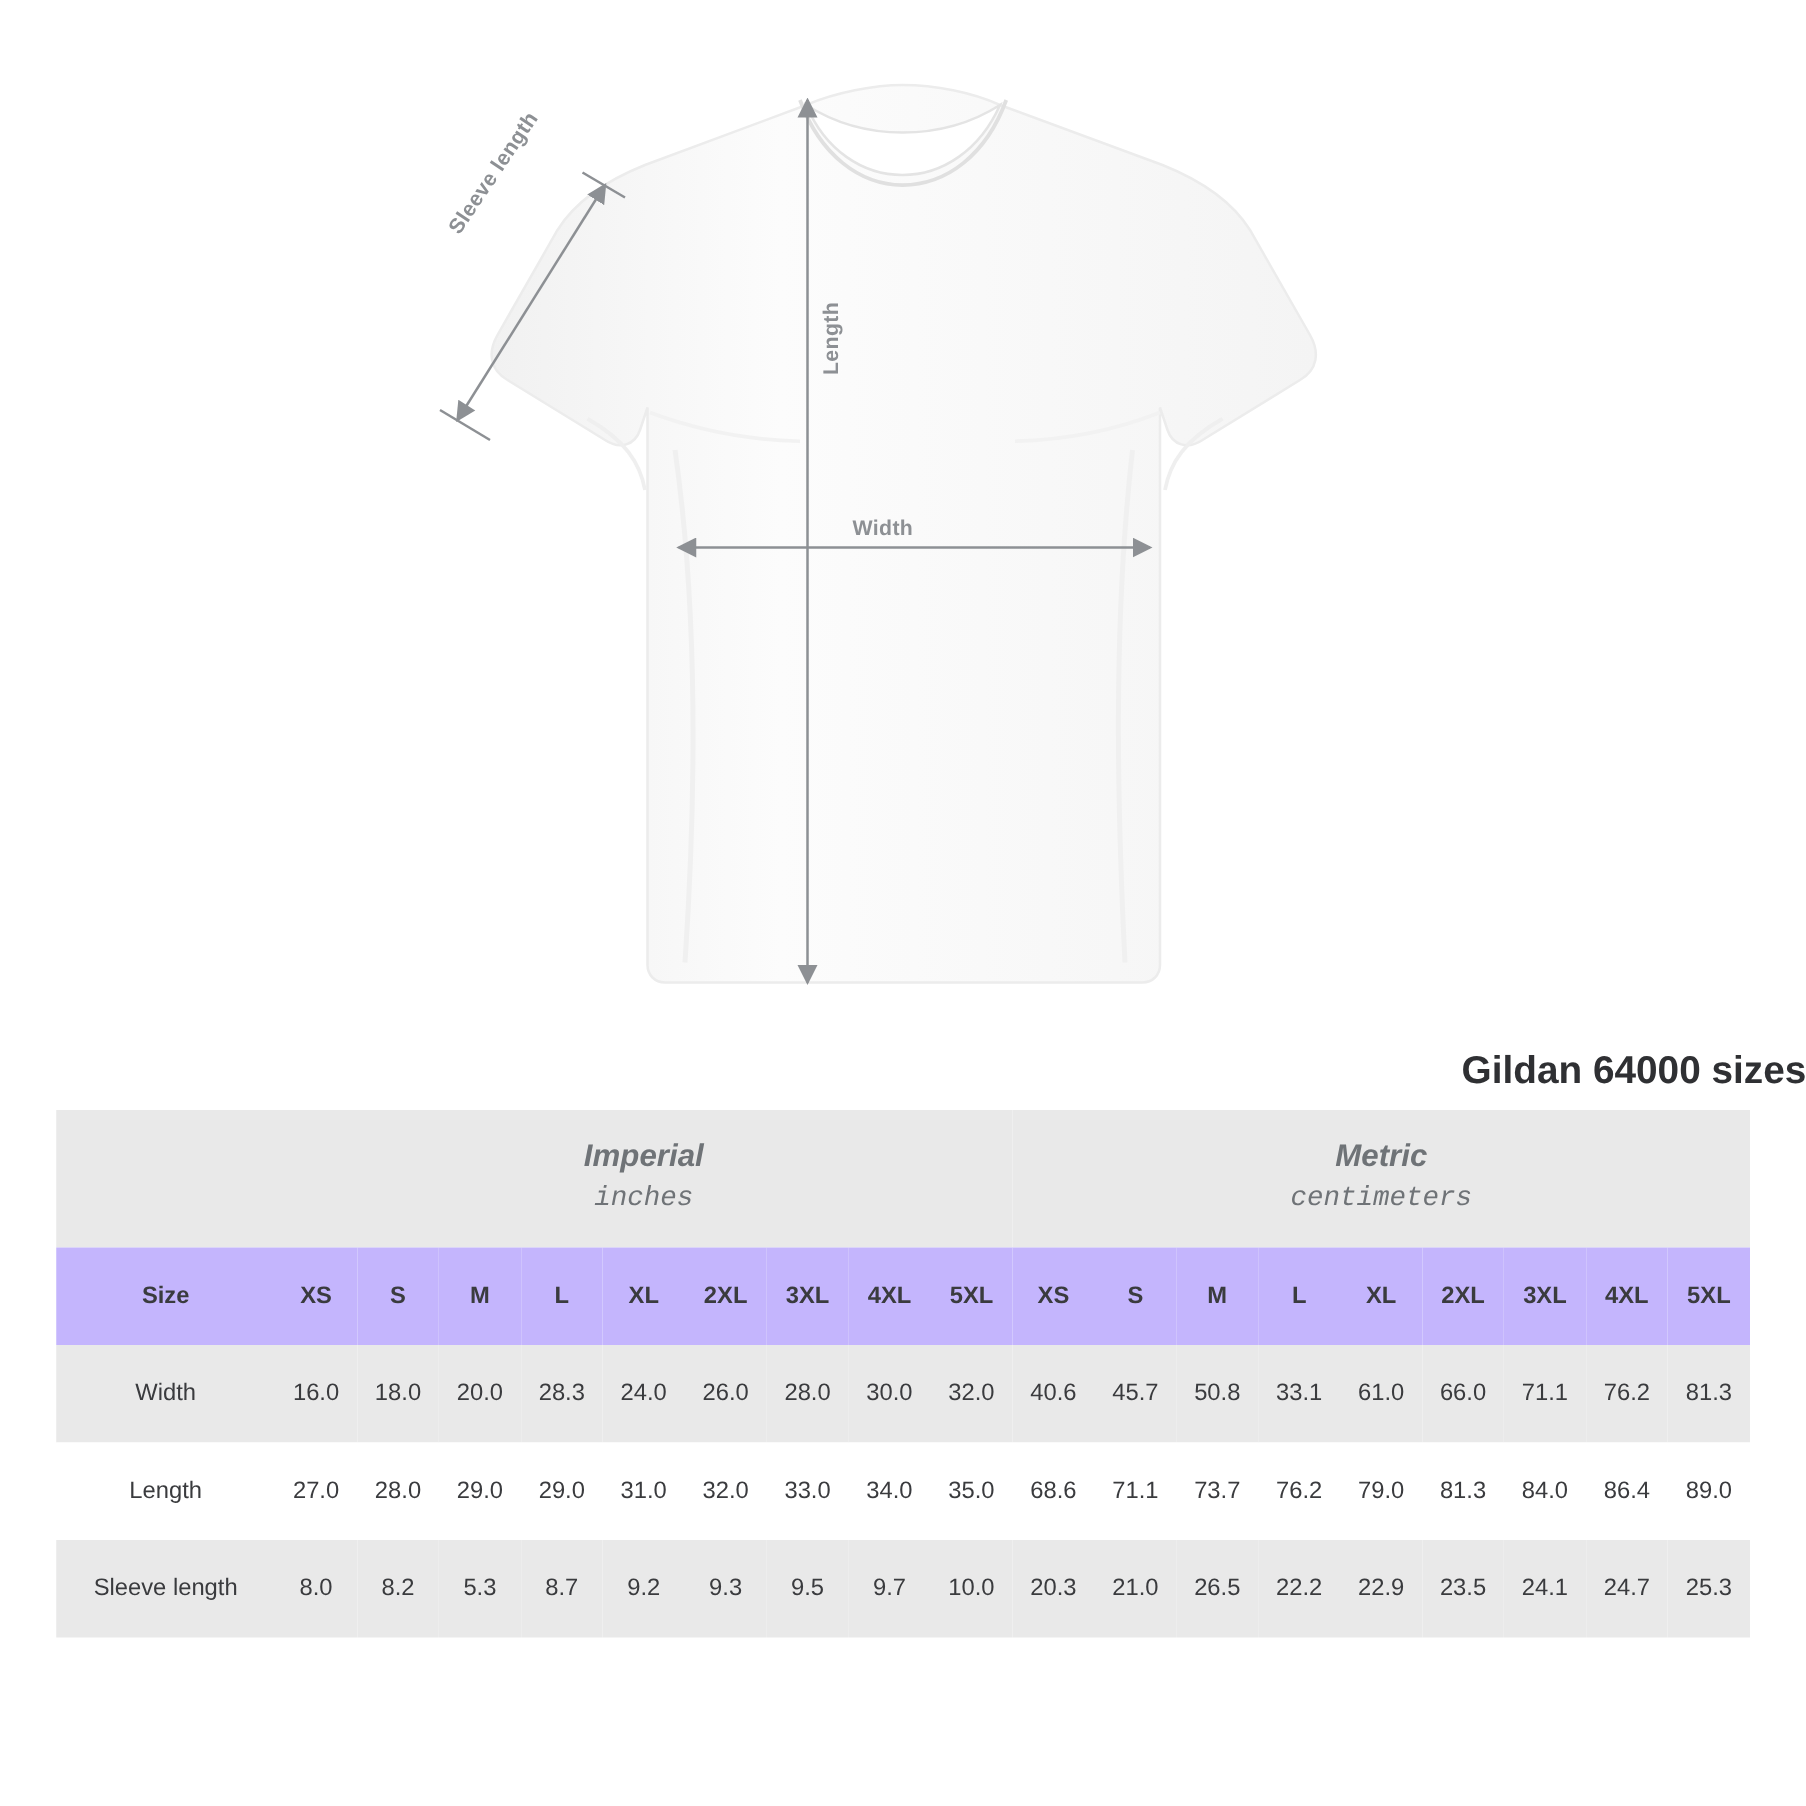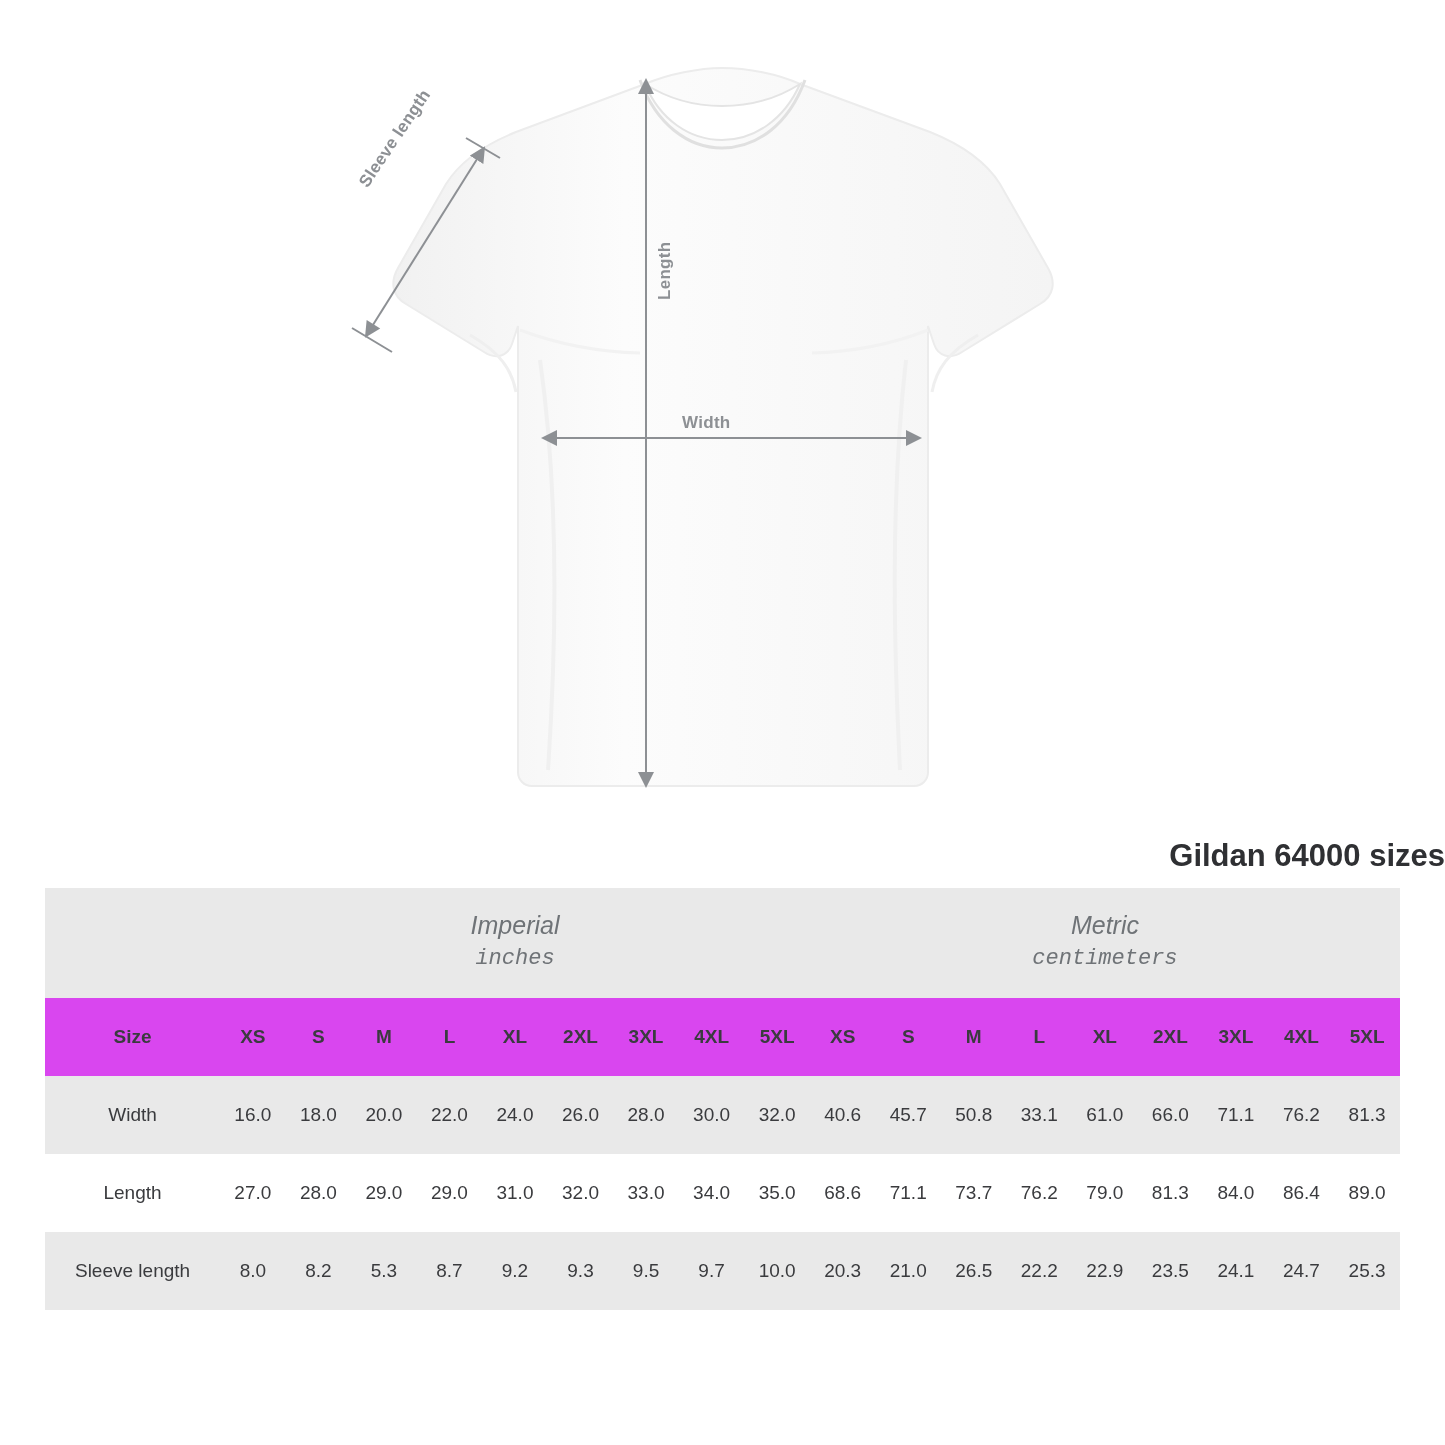--- a/index.html
+++ b/index.html
@@ -91,34 +91,34 @@
     font-weight: normal;
     padding: 0;
   }
   .unit-head {
     height: 110px;
     background: #e9e9e9;
   }
   .unit-head .unit-name {
     font-size: 25px;
     font-style: italic;
-    font-weight: normal;
+    font-weight: bold;
     color: #6f7377;
     line-height: 1.25;
   }
   .unit-head .unit-sub {
     font-size: 22px;
     font-style: italic;
     color: #6f7377;
     line-height: 1.6;
     font-family: Liberation Mono, monospace;
   }
   tr.row-sizes td {
     height: 78px;
-    background: #d946ef;
+    background: #c4b5fd;
     font-size: 19px;
     font-weight: bold;
     color: #3a3b3e;
   }
   tr.row-sizes td.rowhead {
     font-size: 19px;
     font-weight: bold;
   }
   tr.row-band td {
     height: 78px;
@@ -269,21 +269,21 @@
           <td>3XL</td>
           <td>4XL</td>
           <td>5XL</td>
         </tr>
 
         <tr class="row-band shade">
           <td class="rowhead">Width</td>
           <td>16.0</td>
           <td>18.0</td>
           <td>20.0</td>
-          <td>22.0</td>
+          <td>28.3</td>
           <td>24.0</td>
           <td>26.0</td>
           <td>28.0</td>
           <td>30.0</td>
           <td>32.0</td>
           <td>40.6</td>
           <td>45.7</td>
           <td>50.8</td>
           <td>33.1</td>
           <td>61.0</td>

